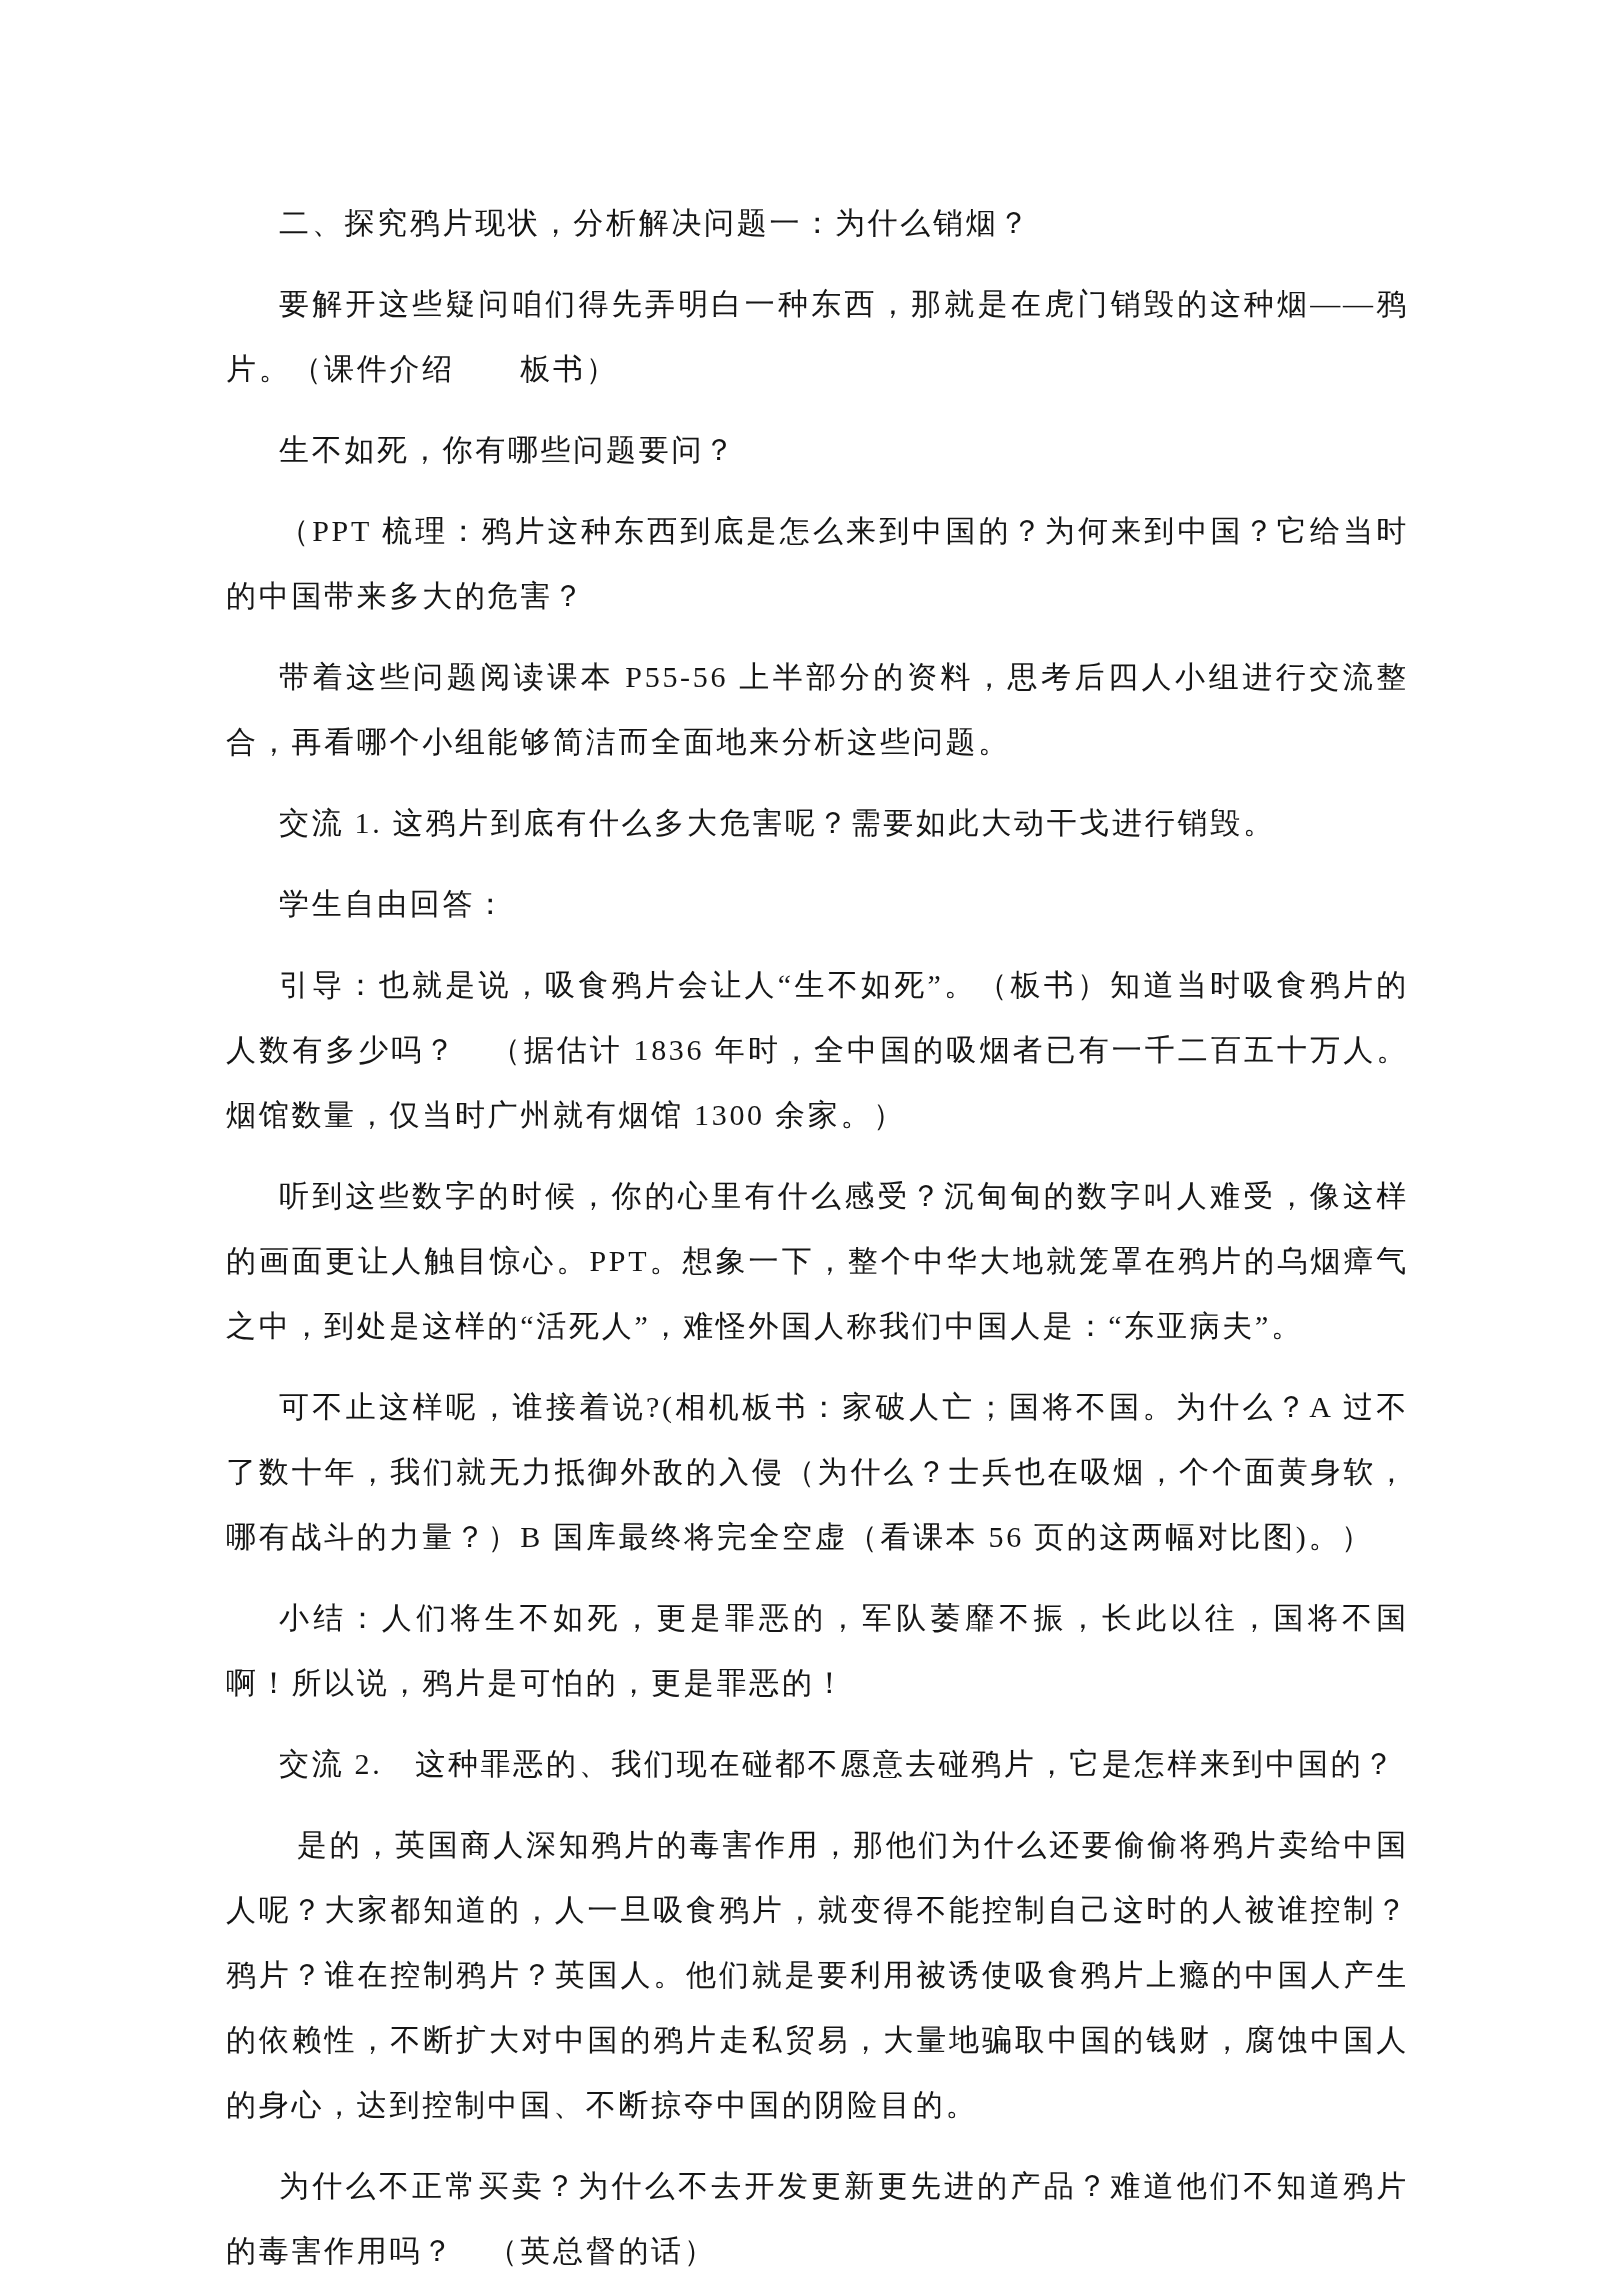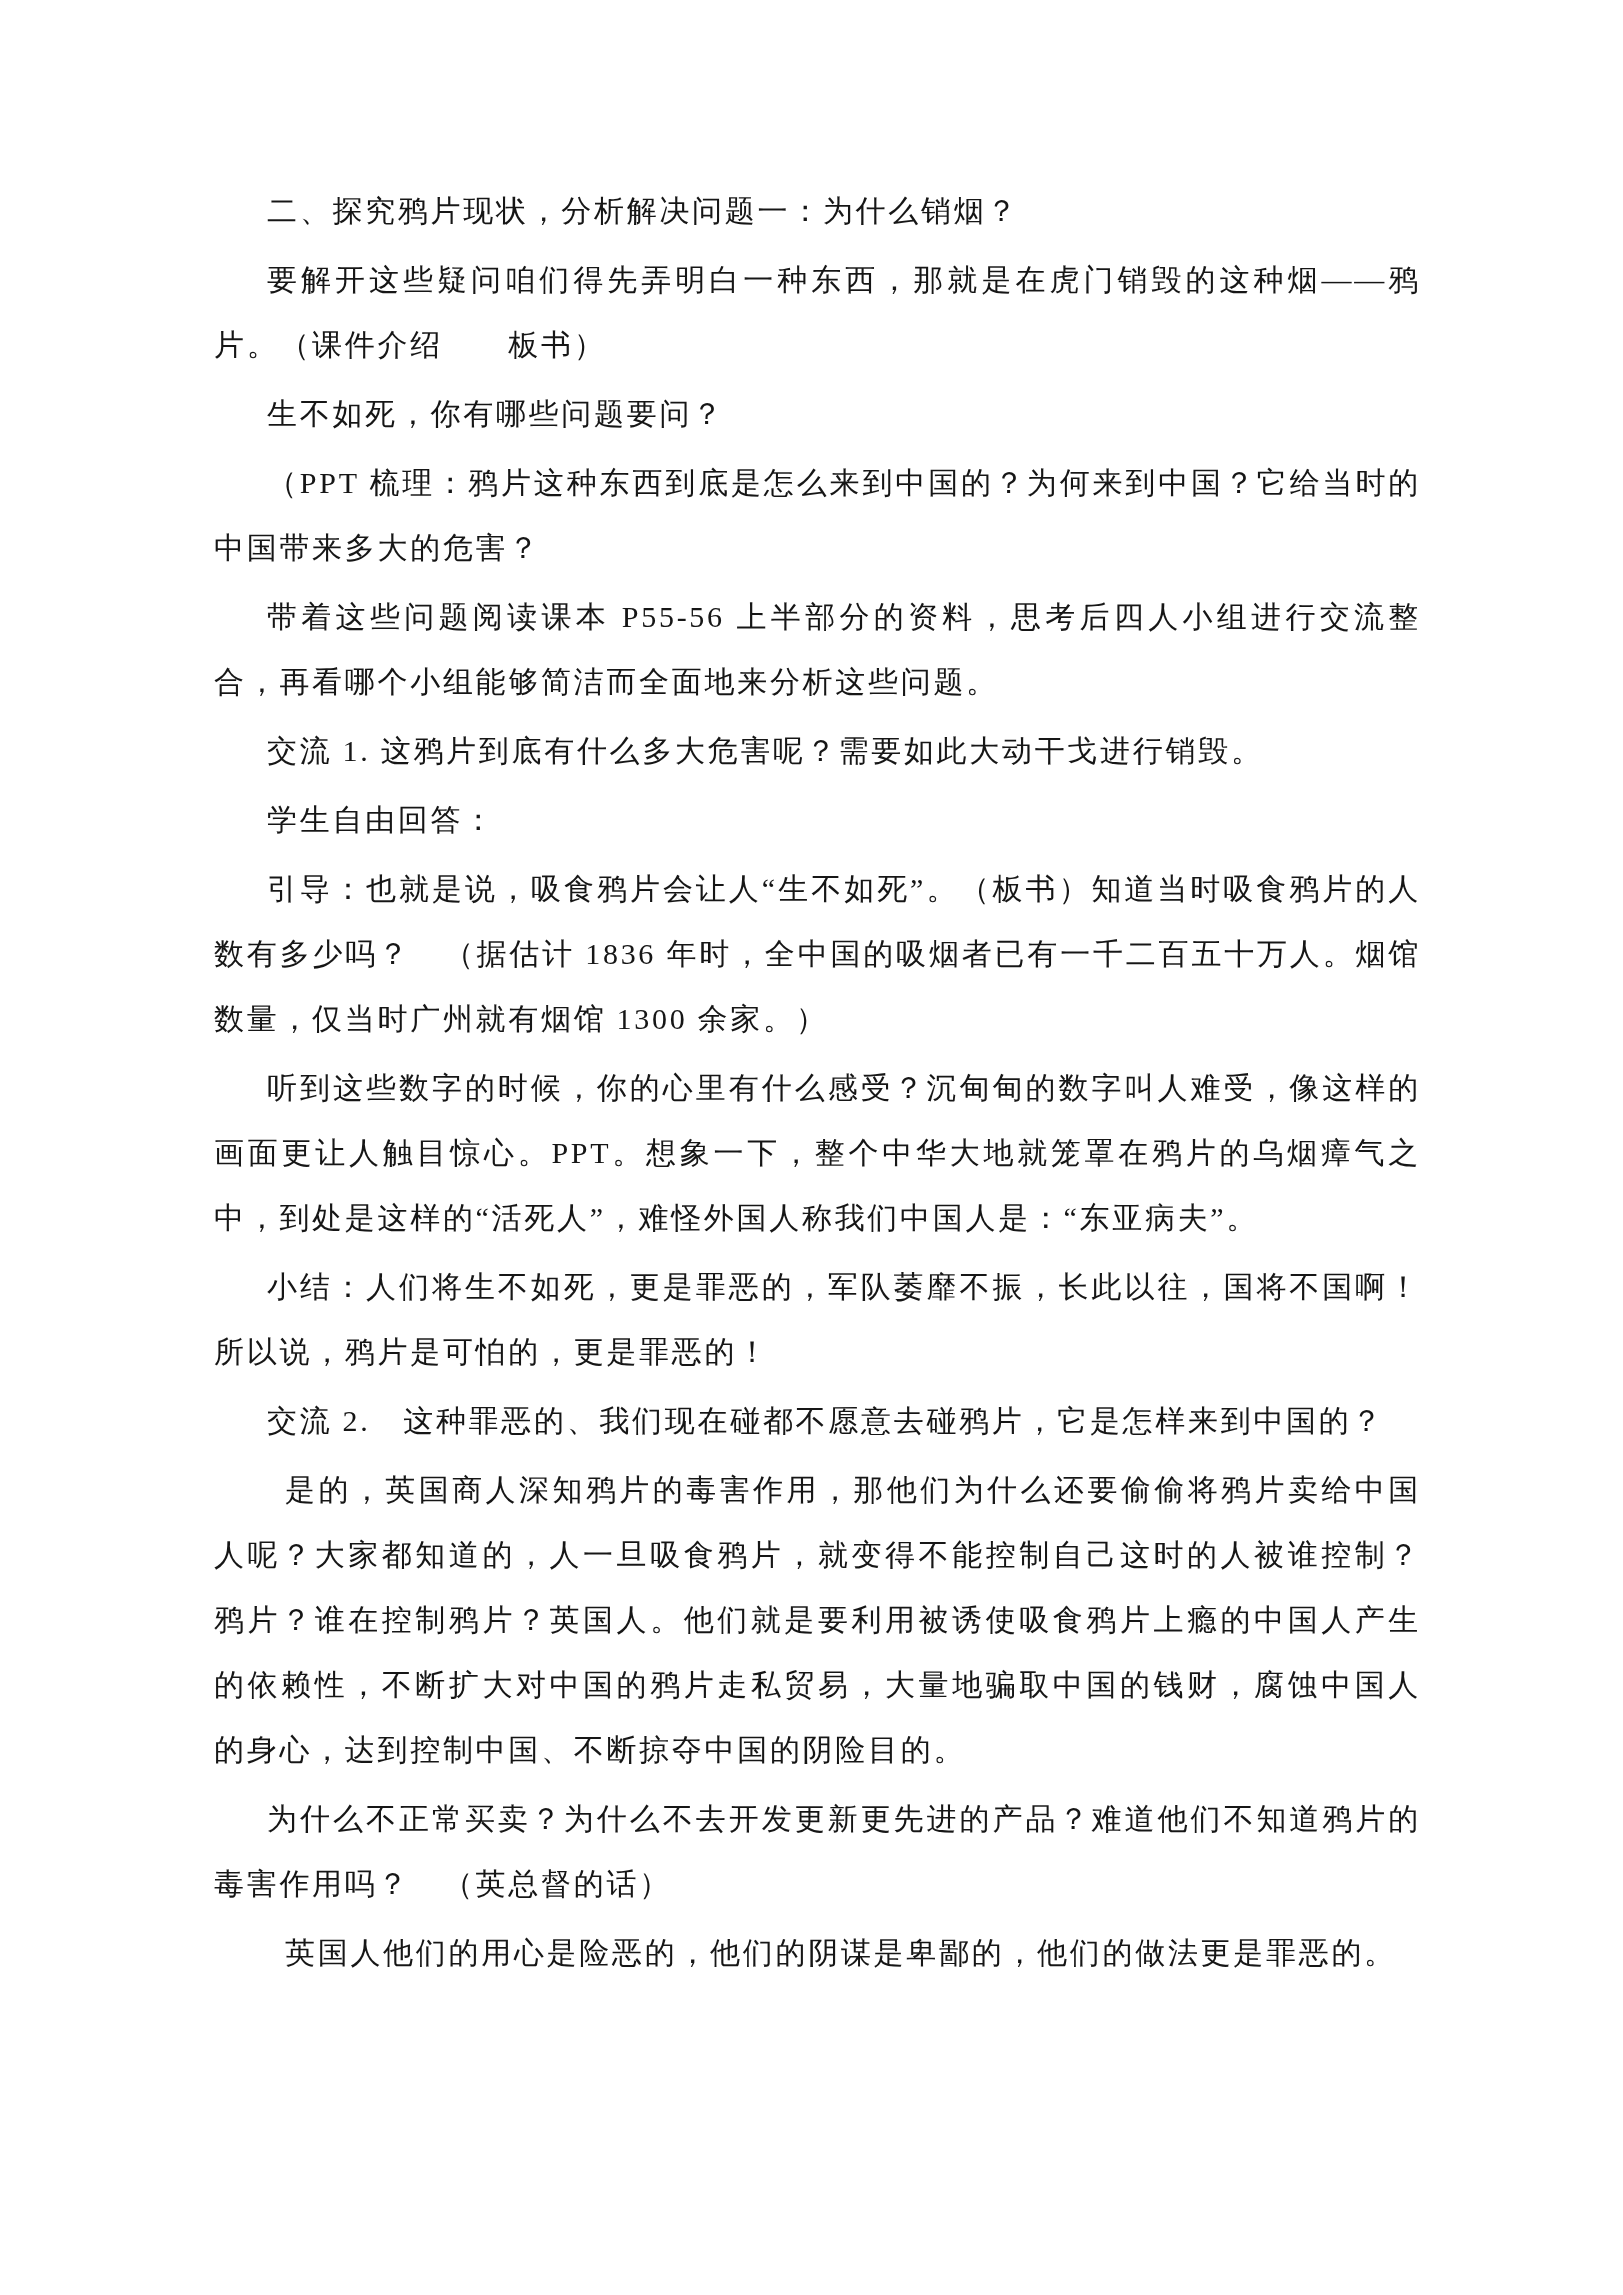--- a/index.html
+++ b/index.html
@@ -15,21 +15,21 @@
     overflow: hidden;
     font-family: "Liberation Serif", "DejaVu Serif", serif;
   }
   .doc-page {
     position: absolute;
     left: 210px;
     top: 174px;
     width: 1215px;
   }
   .para {
-    margin: 4px;
+    margin: 16px;
     padding: 0;
     font-size: 30px;
     line-height: 65px;
     letter-spacing: 2.7px;
     color: #161616;
     text-align: justify;
     font-weight: 400;
     word-break: normal;
   }
   .para.indent-normal { text-indent: 53px; }
@@ -41,19 +41,20 @@
 <div class="doc-page" style="color: rgb(22, 22, 22);">
     <p class="para indent-normal">二、探究鸦片现状，分析解决问题一：为什么销烟？</p>
     <p class="para indent-normal">要解开这些疑问咱们得先弄明白一种东西，那就是在虎门销毁的这种烟——鸦片。（课件介绍　　板书）</p>
     <p class="para indent-normal">生不如死，你有哪些问题要问？</p>
     <p class="para indent-normal">（PPT 梳理：鸦片这种东西到底是怎么来到中国的？为何来到中国？它给当时的中国带来多大的危害？</p>
     <p class="para indent-normal">带着这些问题阅读课本 P55-56 上半部分的资料，思考后四人小组进行交流整合，再看哪个小组能够简洁而全面地来分析这些问题。</p>
     <p class="para indent-normal">交流 1. 这鸦片到底有什么多大危害呢？需要如此大动干戈进行销毁。</p>
     <p class="para indent-normal">学生自由回答：</p>
     <p class="para indent-normal">引导：也就是说，吸食鸦片会让人“生不如死”。（板书）知道当时吸食鸦片的人数有多少吗？　（据估计 1836 年时，全中国的吸烟者已有一千二百五十万人。烟馆数量，仅当时广州就有烟馆 1300 余家。）</p>
     <p class="para indent-normal">听到这些数字的时候，你的心里有什么感受？沉甸甸的数字叫人难受，像这样的画面更让人触目惊心。PPT。想象一下，整个中华大地就笼罩在鸦片的乌烟瘴气之中，到处是这样的“活死人”，难怪外国人称我们中国人是：“东亚病夫”。</p>
+    <p class="para indent-normal">可不止这样呢，谁接着说?(相机板书：家破人亡；国将不国。为什么？A 过不了数十年，我们就无力抵御外敌的入侵（为什么？士兵也在吸烟，个个面黄身软，哪有战斗的力量？）B 国库最终将完全空虚（看课本 56 页的这两幅对比图)。）</p>
     <p class="para indent-normal">小结：人们将生不如死，更是罪恶的，军队萎靡不振，长此以往，国将不国啊！所以说，鸦片是可怕的，更是罪恶的！</p>
     <p class="para indent-normal">交流 2.　这种罪恶的、我们现在碰都不愿意去碰鸦片，它是怎样来到中国的？</p>
     <p class="para indent-large">是的，英国商人深知鸦片的毒害作用，那他们为什么还要偷偷将鸦片卖给中国人呢？大家都知道的，人一旦吸食鸦片，就变得不能控制自己这时的人被谁控制？鸦片？谁在控制鸦片？英国人。他们就是要利用被诱使吸食鸦片上瘾的中国人产生的依赖性，不断扩大对中国的鸦片走私贸易，大量地骗取中国的钱财，腐蚀中国人的身心，达到控制中国、不断掠夺中国的阴险目的。</p>
     <p class="para indent-normal">为什么不正常买卖？为什么不去开发更新更先进的产品？难道他们不知道鸦片的毒害作用吗？　（英总督的话）</p>
     <p class="para indent-large">英国人他们的用心是险恶的，他们的阴谋是卑鄙的，他们的做法更是罪恶的。</p>
   </div>
 
 
 </body></html>

